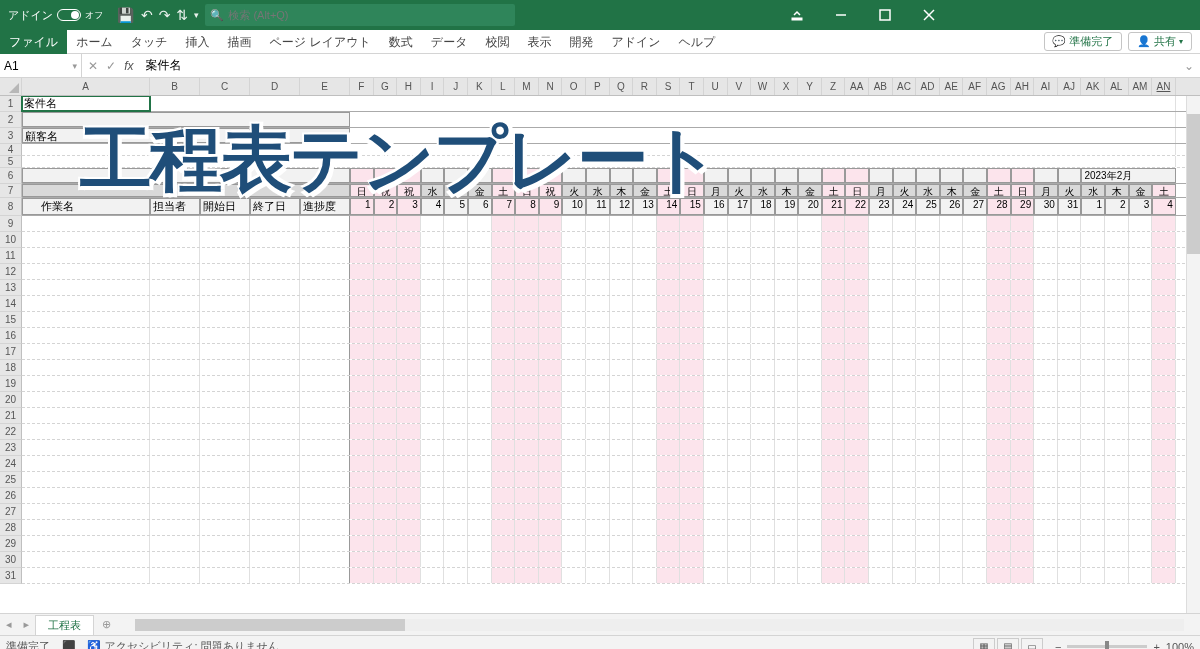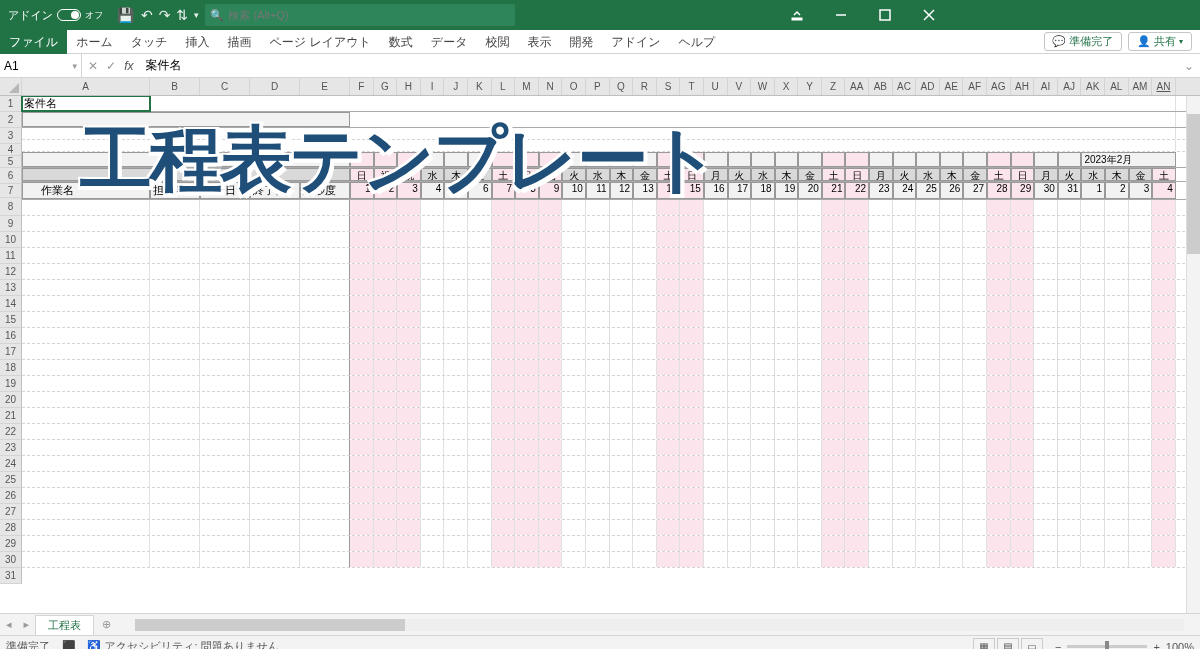--- a/index.html
+++ b/index.html
@@ -257,20 +257,25 @@
       </div>
     <div class="cells" id="cells">
         <div class="row solid" style="height: 16px;">
           <div class="cell selected cell-border" style="width: 128px; height: 100%; line-height: inherit;">案件名</div>
           <div class="cell " style="width: 1026px; height: 100%; line-height: inherit;"></div>
         </div>
         <div class="row solid" style="height: 16px;">
           <div class="cell hdr" style="width: 328px; height: 100%; line-height: inherit;"></div>
           <div class="cell " style="width: 826px; height: 100%; line-height: inherit;"></div>
         </div>
+        <div class="row solid" style="height: 16px;">
+          <div class="cell hdr" style="width: 228px; height: 100%; line-height: inherit;">顧客名</div>
+          <div class="cell hdr" style="width: 100px; height: 100%; line-height: inherit;">開始</div>
+          <div class="cell " style="width: 826px; height: 100%; line-height: inherit;"></div>
+        </div>
         <div class="row" style="height: 12px;">
           <div class="cell " style="width: 1154px; height: 100%; line-height: inherit;"></div>
         </div>
         <div class="row" style="height: 12px;">
           <div class="cell " style="width: 1154px; height: 100%; line-height: inherit;"></div>
         </div>
         <div class="row solid" style="height: 16px;">
           <div class="cell hdr" style="width: 328px; height: 100%; line-height: inherit;"></div>
           <div class="cell hdr pink" style="width: 23.6px; height: 100%; line-height: inherit;"></div>
           <div class="cell hdr pink" style="width: 23.6px; height: 100%; line-height: inherit;"></div>

